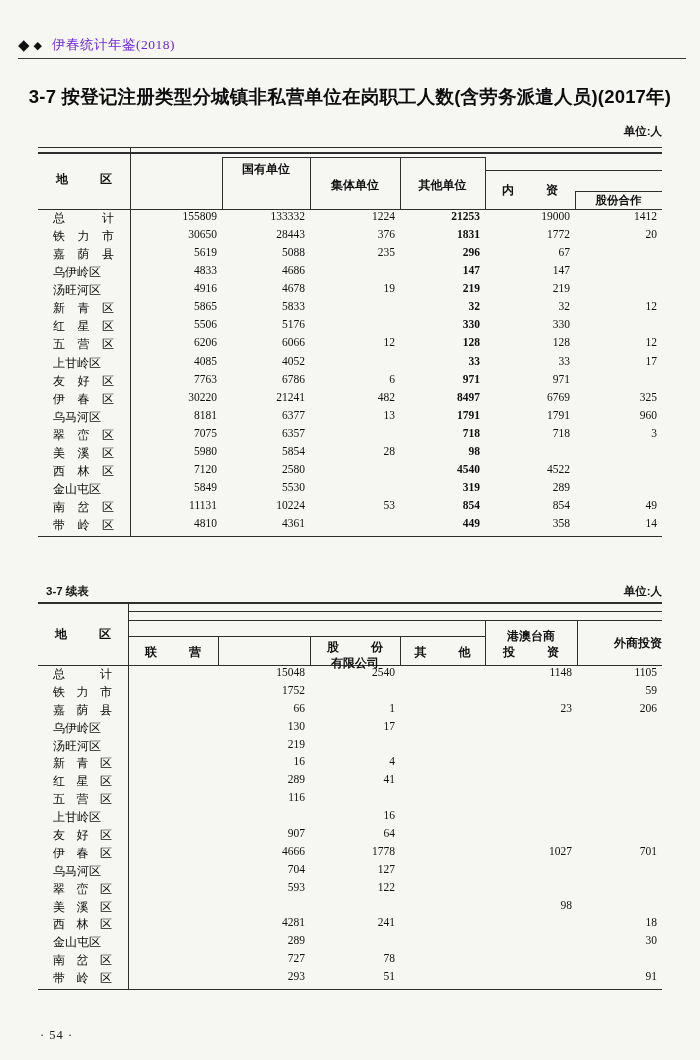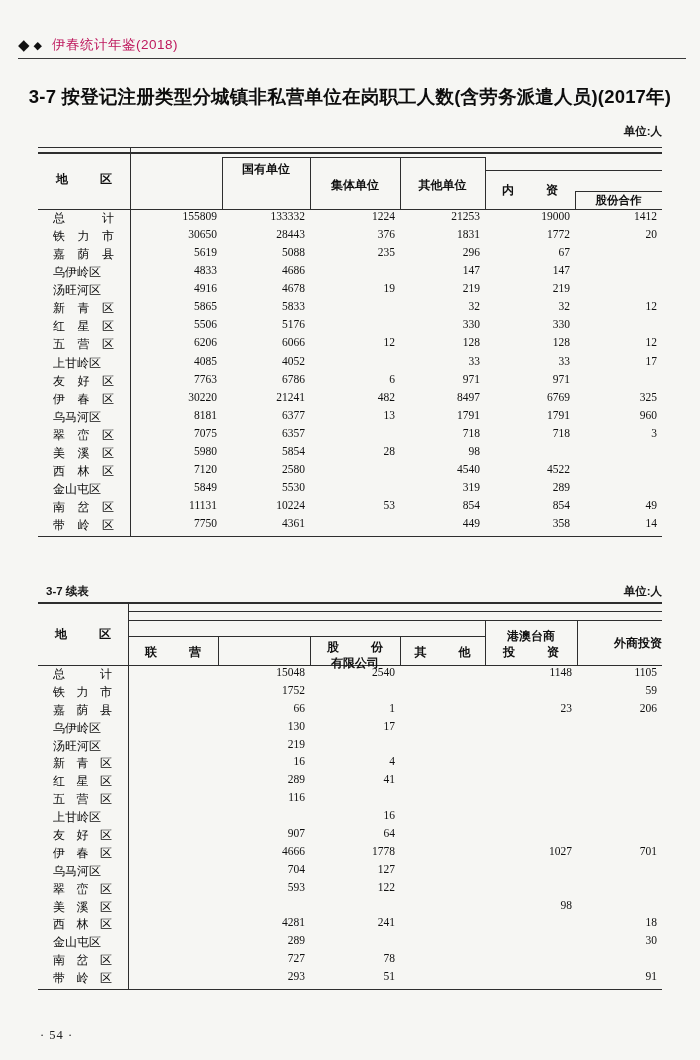--- a/index.html
+++ b/index.html
@@ -5,22 +5,22 @@
   html,body{margin:0;padding:0;background:#e8e8e6;}
   .page{
     position:relative;width:700px;height:1060px;margin:0 auto;
     background:#f6f6f3;color:#141414;overflow:hidden;
     font-family:"Liberation Serif","DejaVu Serif",serif;
   }
   
   .brand{position:absolute;top:36px;left:18px;display:flex;align-items:center;gap:4px;}
   .dia-l{font-size:15px;line-height:1;color:#111;}
   .dia-s{font-size:11px;line-height:1;color:#111;margin-right:6px;}
-  .book-title{font-size:13.5px;letter-spacing:.5px;color:#be185d;
-    font-family:Liberation Sans, sans-serif;}
+  .book-title{font-size:13.5px;letter-spacing:.5px;color:#6d28d9;
+    font-family:Liberation Serif, serif;}
   .header-rule{position:absolute;top:58px;left:18px;width:668px;height:1.4px;background:#3a3a3a;}
   .doc-title{position:absolute;top:84px;left:0;width:700px;text-align:center;
     font-family:"Liberation Sans","DejaVu Sans",sans-serif;
     font-weight:bold;font-size:18.5px;letter-spacing:.2px;color:#0d0d0d;white-space:nowrap;}
   .unit-label{position:absolute;right:38px;font-size:11.5px;font-weight:bold;
     font-family:"Liberation Sans","DejaVu Sans",sans-serif;color:#161616;}
   .u1{top:124px;}
   .cont-caption{position:absolute;top:584px;left:38px;font-size:11.5px;font-weight:bold;
     font-family:"Liberation Sans","DejaVu Sans",sans-serif;color:#161616;margin-left:8px;}
   .u2{top:584px;}
@@ -41,21 +41,21 @@
   .t1 .tbody{top:63px;bottom:2px;}
   .t2 .tbody{top:64px;bottom:2px;}
   .trow{flex:1;display:flex;align-items:flex-start;}
   .cell{box-sizing:border-box;font-size:11.5px;color:#101010;}
   .num{text-align:right;padding-right:5px;font-variant-numeric:tabular-nums;}
   .region{font-size:12px;padding-left:15px;padding-right:16px;color:#0c0c0c;white-space:nowrap;}
   .region.spread{text-align:justify;text-align-last:justify;white-space:normal;}
   
   .t1 .region{width:92px;}
   .t1 .c0{width:92px;} .t1 .c1{width:88px;} .t1 .c2{width:90px;}
-  .t1 .c3{width:85px;} .t1 .c4{width:90px;} .t1 .c5{width:87px;}
+  .t1 .c3{width:85px;font-weight:bold;} .t1 .c4{width:90px;} .t1 .c5{width:87px;}
   
   .t2 .region{width:90px;}
   .t2 .c0{width:90px;} .t2 .c1{width:92px;} .t2 .c2{width:90px;}
   .t2 .c3{width:85px;} .t2 .c4{width:92px;} .t2 .c5{width:85px;}
 </style>
 </head>
 <body>
 
 <div class="page">
 
@@ -249,21 +249,21 @@
           <div class="cell region spread">南 岔 区</div>
           <div class="cell num c0">11131</div>
           <div class="cell num c1">10224</div>
           <div class="cell num c2">53</div>
           <div class="cell num c3">854</div>
           <div class="cell num c4">854</div>
           <div class="cell num c5">49</div>
         </div>
         <div class="trow">
           <div class="cell region spread">带 岭 区</div>
-          <div class="cell num c0">7750</div>
+          <div class="cell num c0">4810</div>
           <div class="cell num c1">4361</div>
           <div class="cell num c2"></div>
           <div class="cell num c3">449</div>
           <div class="cell num c4">358</div>
           <div class="cell num c5">14</div>
         </div>
       </div>
   </div>
 
   <div class="cont-caption">3-7  续表</div>

